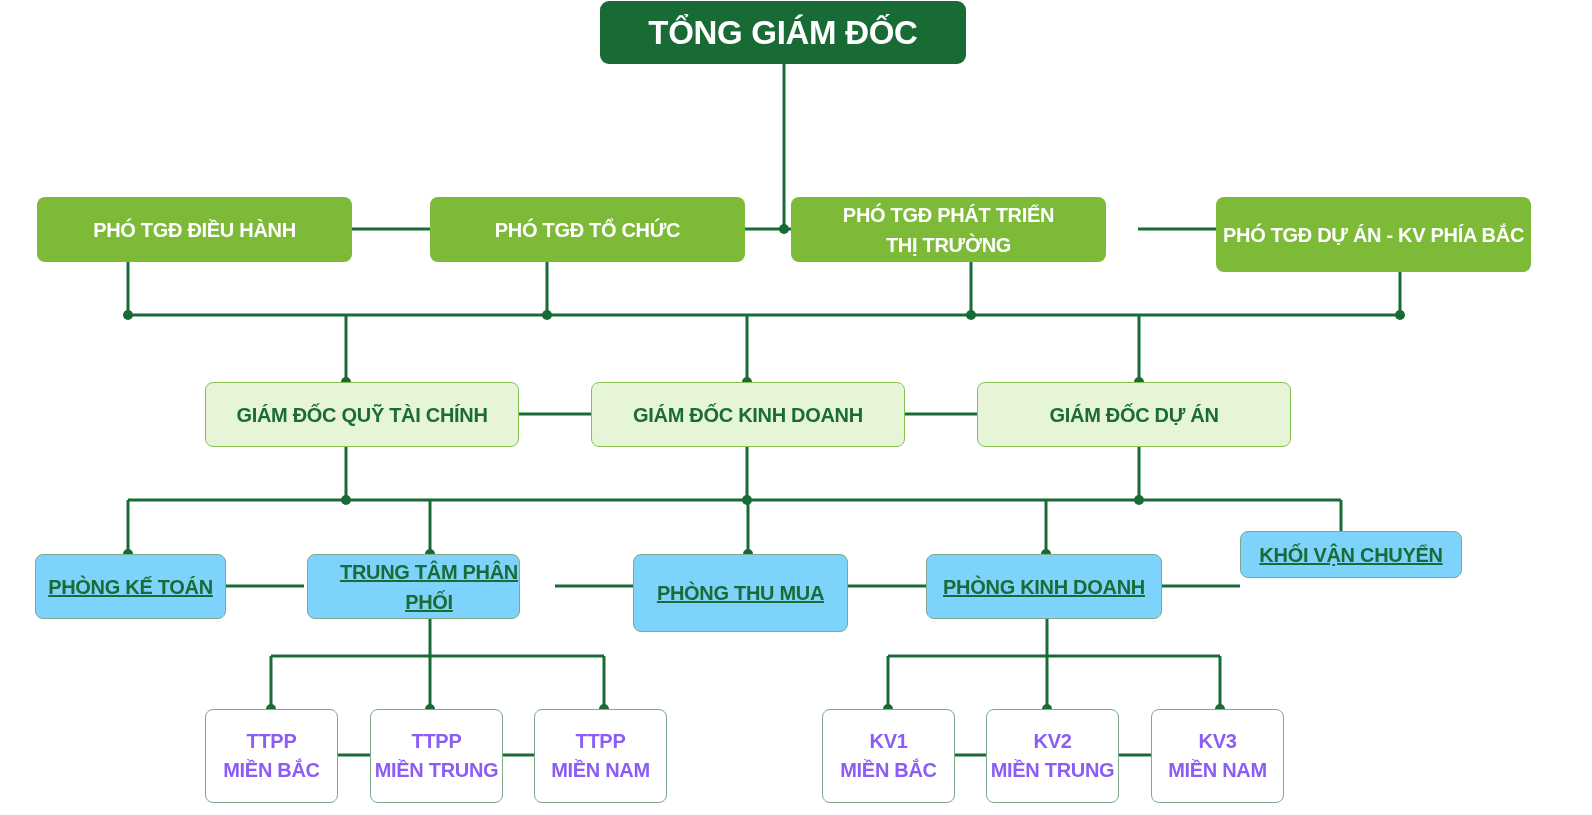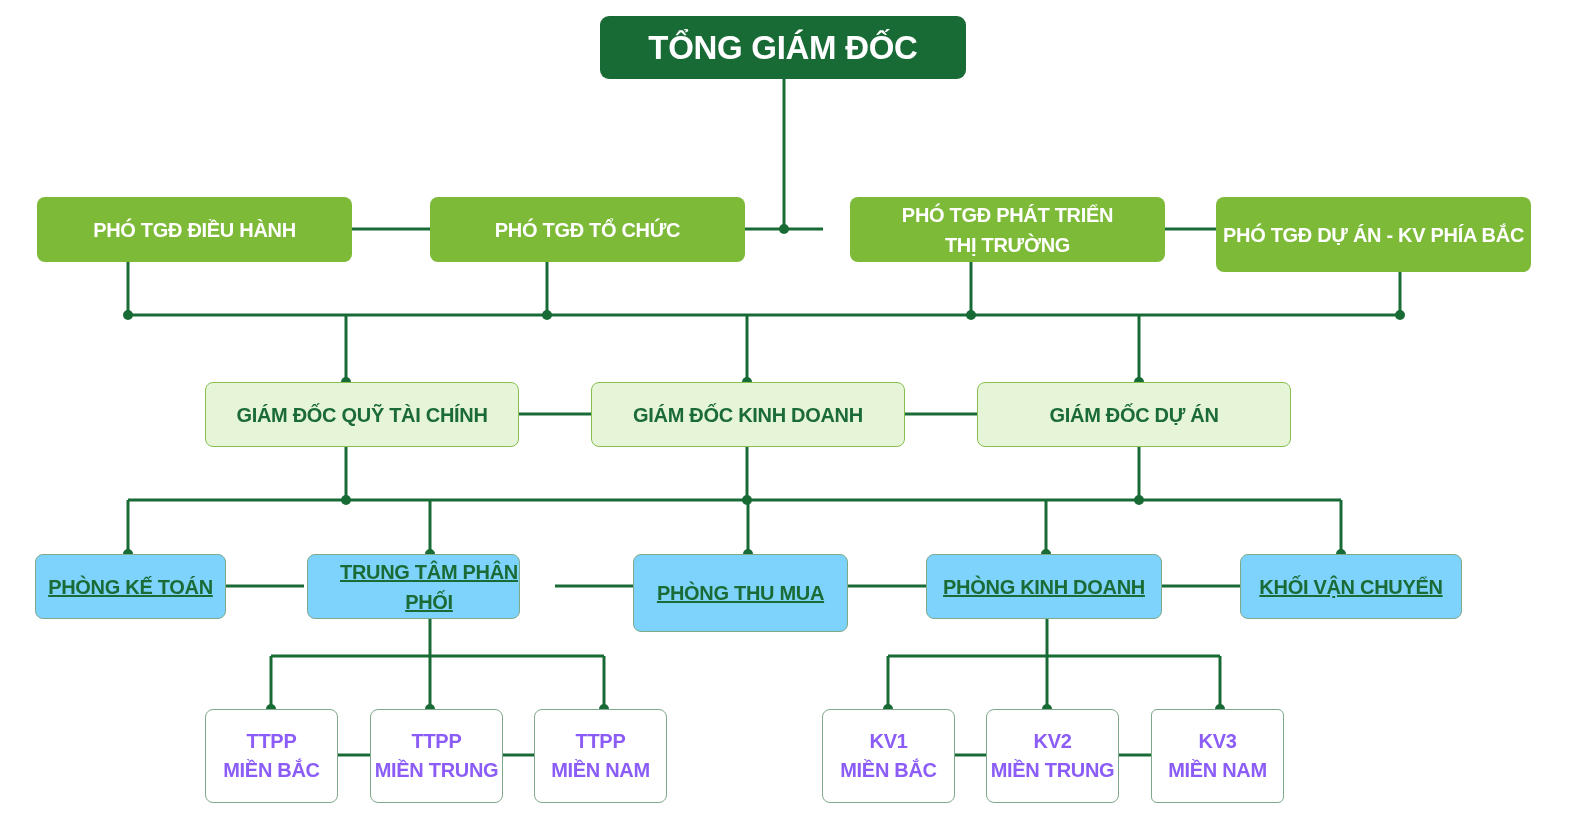--- a/index.html
+++ b/index.html
@@ -80,31 +80,31 @@
       <circle cx="1341" cy="554" r="5"></circle>
       <circle cx="271" cy="709" r="5"></circle>
       <circle cx="430" cy="709" r="5"></circle>
       <circle cx="604" cy="709" r="5"></circle>
       <circle cx="888" cy="709" r="5"></circle>
       <circle cx="1047" cy="709" r="5"></circle>
       <circle cx="1220" cy="709" r="5"></circle>
     </g>
 </svg>
 
-<div class="node lvl0" style="left:600px; top:16px; width:366px; height:63px;">
+<div class="node lvl0" style="left:600px; top:1px; width:366px; height:63px;">
   <span class="label">TỔNG GIÁM ĐỐC</span>
 </div>
 
 <div class="node lvl1" style="left:37px; top:197px; width:315px; height:65px;">
   <span class="label">PHÓ TGĐ ĐIỀU HÀNH</span>
 </div>
 <div class="node lvl1" style="left:430px; top:197px; width:315px; height:65px;">
   <span class="label">PHÓ TGĐ TỔ CHỨC</span>
 </div>
-<div class="node lvl1" style="left:850px; top:197px; width:315px; height:65px;">
+<div class="node lvl1" style="left:791px; top:197px; width:315px; height:65px;">
   <span class="label">PHÓ TGĐ PHÁT TRIỂN
 THỊ TRƯỜNG</span>
 </div>
 <div class="node lvl1" style="left:1216px; top:197px; width:315px; height:75px;align-items:center;">
   <span class="label">PHÓ TGĐ DỰ ÁN - KV PHÍA BẮC</span>
 </div>
 
 <div class="node lvl2" style="left:205px; top:382px; width:314px; height:65px;">
   <span class="label">GIÁM ĐỐC QUỸ TÀI CHÍNH</span>
 </div>
@@ -120,21 +120,21 @@
 </div>
 <div class="node lvl3" style="left:307px; top:554px; width:213px; height:65px;padding-left:31px;">
   <span class="label">TRUNG TÂM PHÂN PHỐI</span>
 </div>
 <div class="node lvl3" style="left:633px; top:554px; width:215px; height:78px;">
   <span class="label">PHÒNG THU MUA</span>
 </div>
 <div class="node lvl3" style="left:926px; top:554px; width:236px; height:65px;">
   <span class="label">PHÒNG KINH DOANH</span>
 </div>
-<div class="node lvl3" style="left:1240px; top:554px; width:222px; height:65px;">
+<div class="node lvl3" style="left:1240px; top:531px; width:222px; height:47px;">
   <span class="label">KHỐI VẬN CHUYỂN</span>
 </div>
 
 <div class="node lvl4" style="left:205px; top:709px; width:133px; height:94px;">
   <span class="label">TTPP
 MIỀN BẮC</span>
 </div>
 <div class="node lvl4" style="left:370px; top:709px; width:133px; height:94px;">
   <span class="label">TTPP
 MIỀN TRUNG</span>
@@ -145,16 +145,16 @@
 </div>
 
 <div class="node lvl4" style="left:822px; top:709px; width:133px; height:94px;">
   <span class="label">KV1
 MIỀN BẮC</span>
 </div>
 <div class="node lvl4" style="left:986px; top:709px; width:133px; height:94px;">
   <span class="label">KV2
 MIỀN TRUNG</span>
 </div>
-<div class="node lvl4" style="left:1151px; top:709px; width:133px; height:94px;border-radius:6px;">
+<div class="node lvl4" style="left:1151px; top:709px; width:133px; height:94px;">
   <span class="label">KV3
 MIỀN NAM</span>
 </div>
 
 </body></html>

